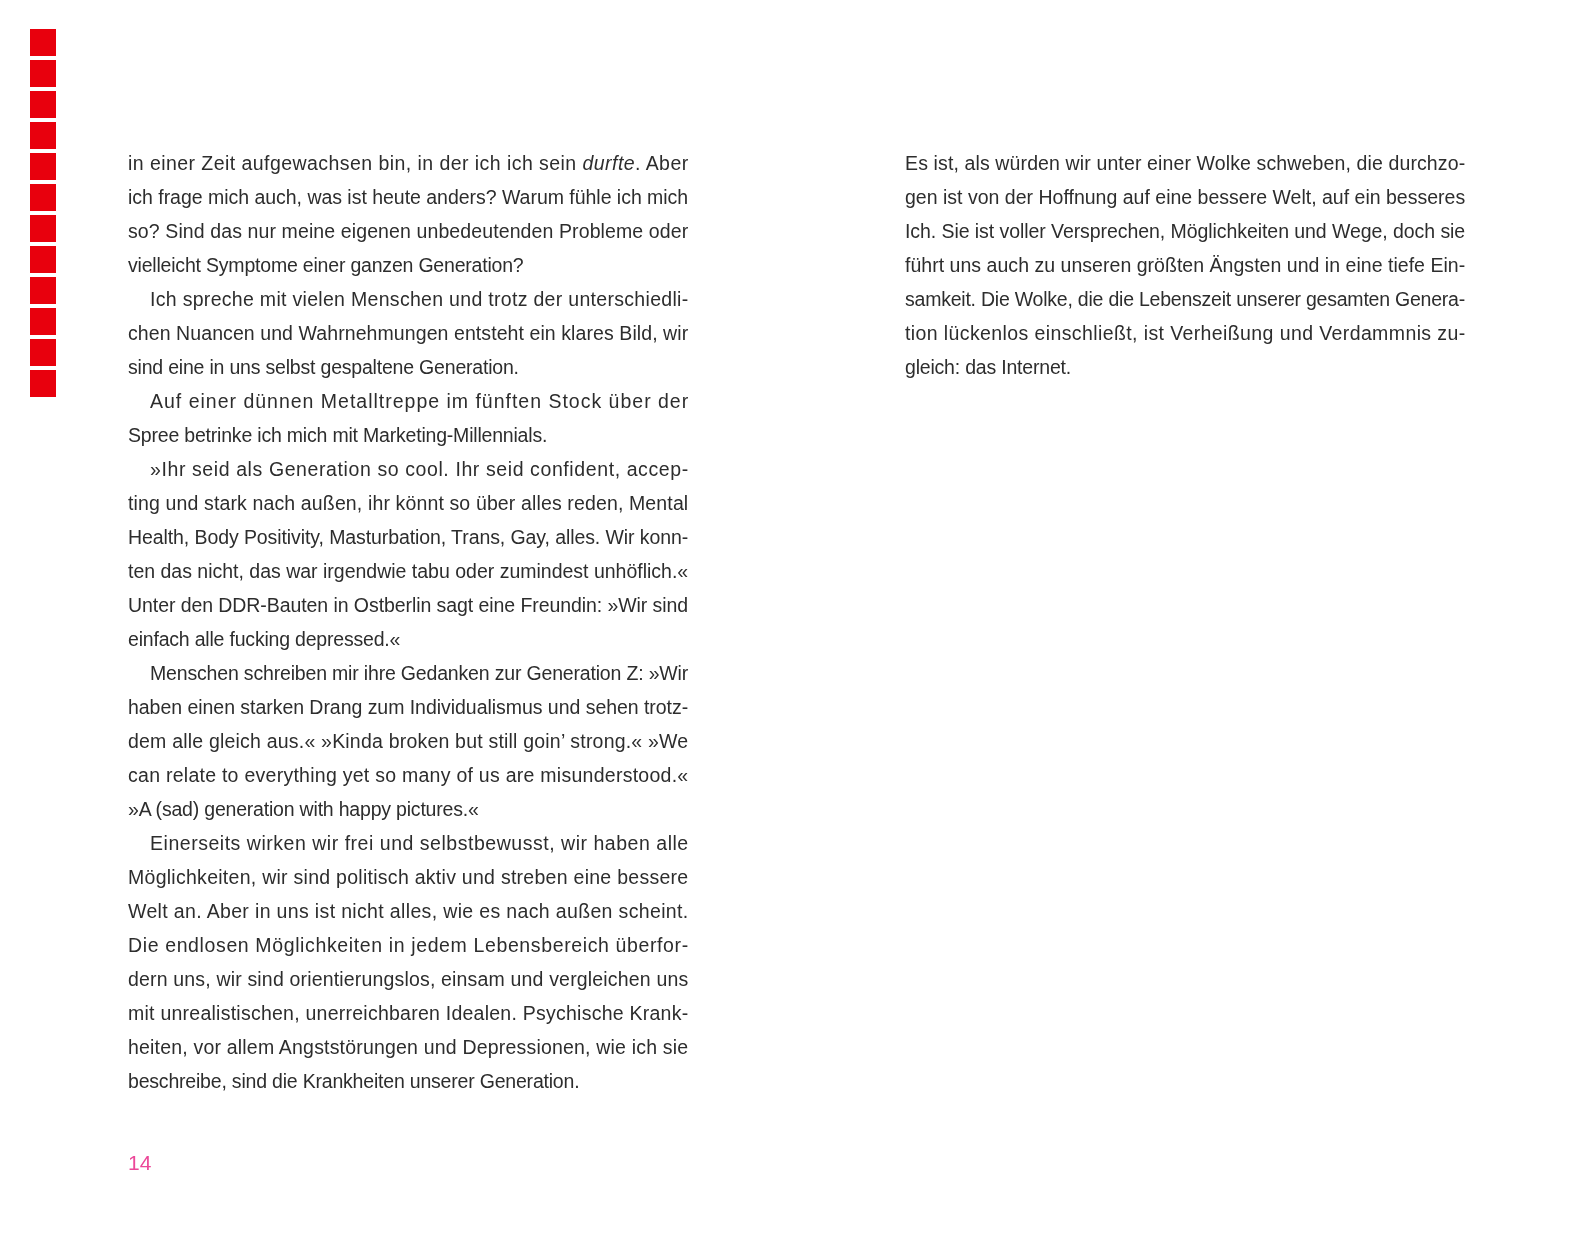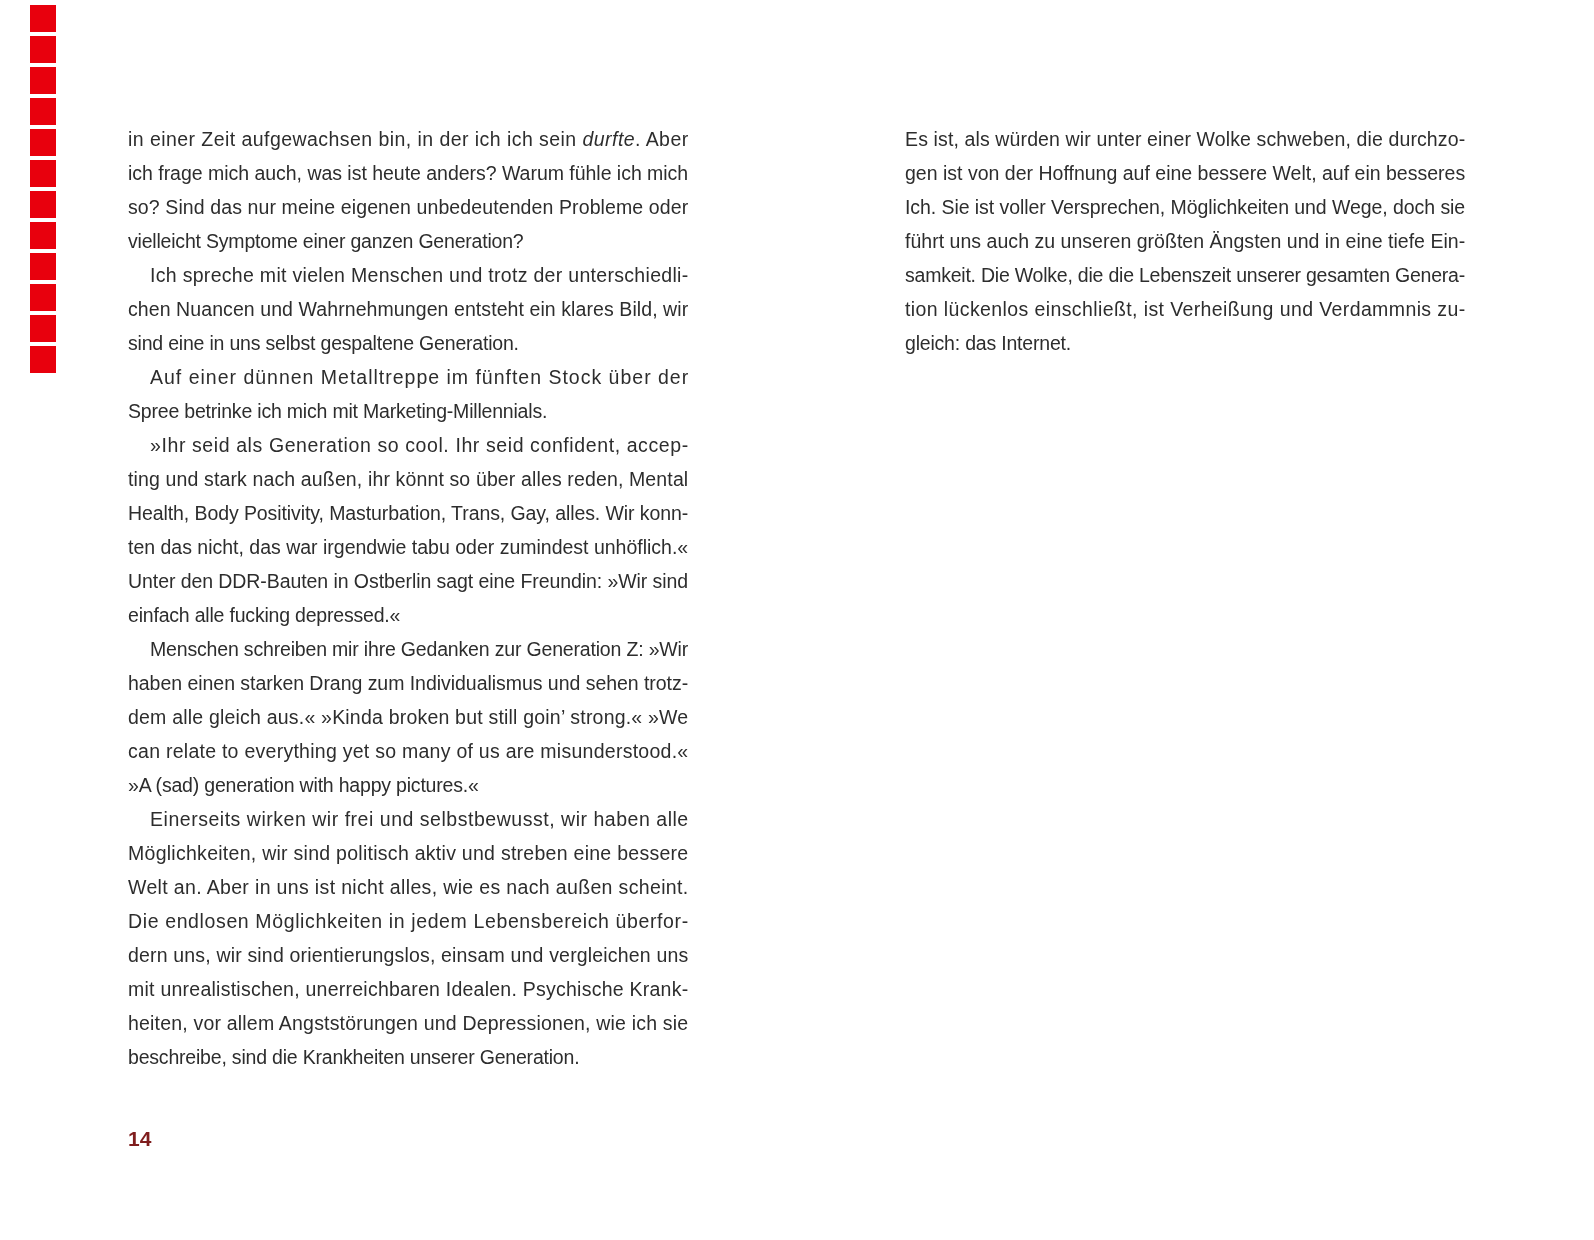--- a/index.html
+++ b/index.html
@@ -10,20 +10,21 @@
     width: 1594px;
     height: 1240px;
     position: relative;
     background: #ffffff;
     overflow: hidden;
     font-family: "Liberation Sans", "DejaVu Sans", sans-serif;
   }
   .spread {
     position: absolute;
     inset: 0;
+    margin-top: 24px;
   }
   .page {
     position: absolute;
     top: 0;
     width: 797px;
     height: 1240px;
   }
   #left-page  { left: 0; }
   #right-page { left: 797px; }
 
@@ -57,22 +58,21 @@
     font-size: 19.5px;
     letter-spacing: -0.2px;
     fill: #2d2d2d;
   }
 
   .page-number {
     position: absolute;
     top: 1128px;
     font-size: 21px;
     line-height: 21px;
-    color: #7f1d1d;
-    font-weight: bold;
+    color: #ec4899;
   }
   #pn-left  { left: 128px; }
   #pn-right { left: 905px; width: 560px; text-align: right; }
 </style>
 </head>
 <body>
 
 <div class="spread">
 
   <div class="edge-marks" id="edge-marks">

